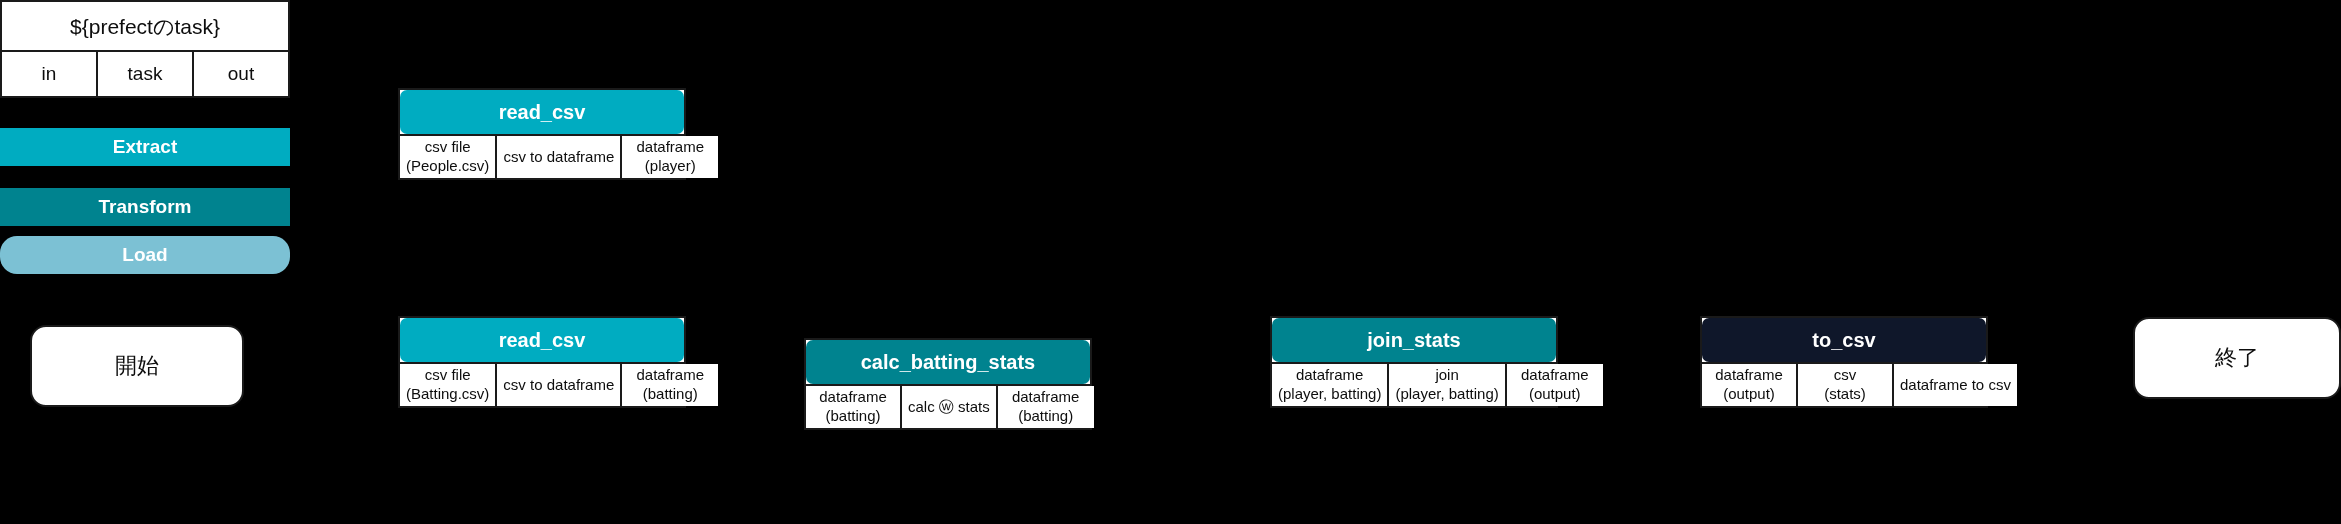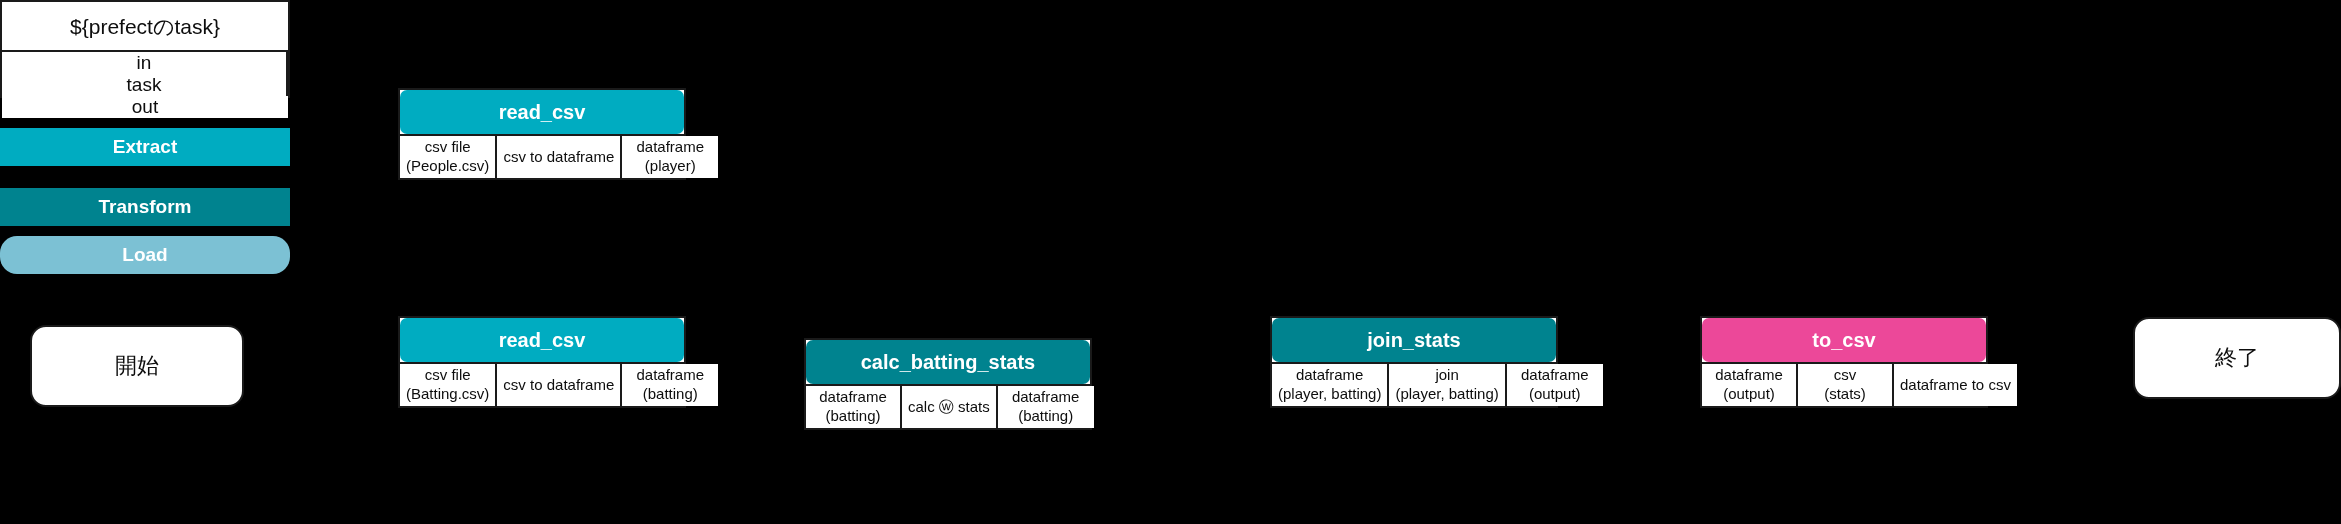--- a/index.html
+++ b/index.html
@@ -23,21 +23,21 @@
   .legend-task-title {
     height: 50px;
     line-height: 50px;
     text-align: center;
     font-size: 21px;
     color: #0d0d0d;
     border-bottom: 2px solid #1a1a1a;
     background: #ffffff;
     white-space: nowrap;
   }
-  .legend-task-cells { display: flex; height: 44px; flex-direction: column; }
+  .legend-task-cells { display: flex; height: 44px; }
   .legend-task-cells > div {
     flex: 1 1 0;
     display: flex;
     align-items: center;
     justify-content: center;
     font-size: 19px;
     color: #0d0d0d;
     border-right: 2px solid #1a1a1a;
     background: #ffffff;
   }
@@ -87,21 +87,21 @@
     text-align: center;
     font-size: 20px;
     font-weight: bold;
     color: #ffffff;
     white-space: nowrap;
     overflow: hidden;
     border-radius: 7px;
   }
   .node-header.extract   { background: #00acc1; }
   .node-header.transform { background: #00838f; }
-  .node-header.load      { background: #ec4899; }
+  .node-header.load      { background: #0f172a; }
   .node-cells {
     display: flex;
     height: 44px;
     border-top: 2px solid #1a1a1a;
   }
   .node-cells > .cell {
     display: flex;
     flex-direction: column;
     align-items: center;
     justify-content: center;

